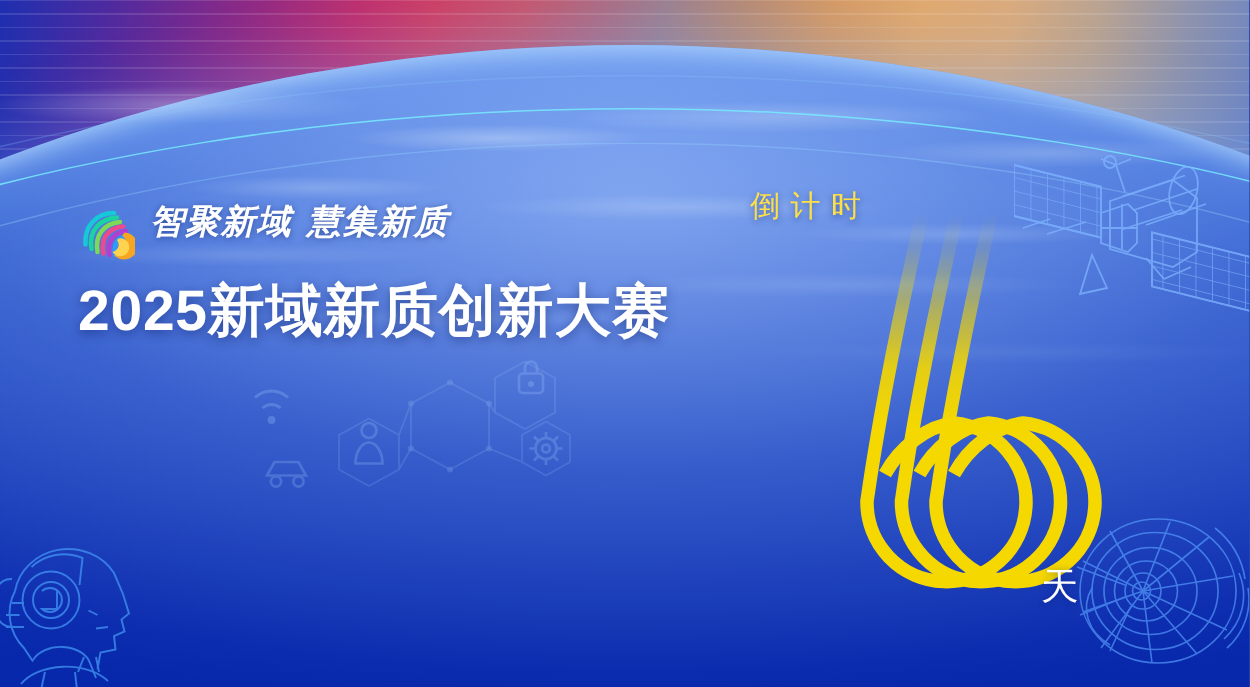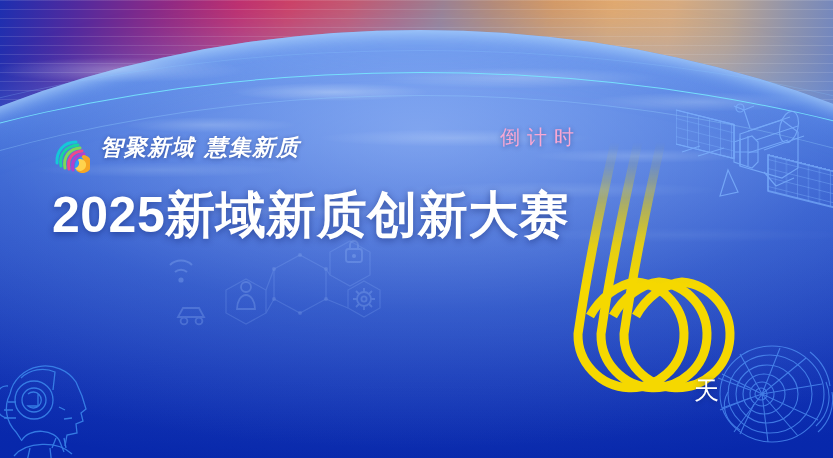--- a/index.html
+++ b/index.html
@@ -117,36 +117,36 @@
   .logo-row{ display:flex; align-items:flex-start; gap:10px; height:38px;font-style:italic; }
   .logo-mark{ width:38px; height:38px; flex:0 0 38px; }
   .slogan{
     color:#ffffff; font-size:22.5px; font-weight:bold;
     letter-spacing:1.2px; white-space:nowrap; line-height:1;
     text-shadow:0 1px 4px rgba(0,20,90,.45);
   }
   .slogan .gap{ display:inline-block; width:10px; }
   .maintitle{
     margin-top:12px;
-    color:#ffffff; font-size:50px; font-weight:bold;
+    color:#ffffff; font-size:38px; font-weight:bold;
     letter-spacing:.5px; white-space:nowrap; line-height:1.12;
     text-shadow:0 2px 7px rgba(0,18,86,.45);
   }
   .meta{
     position:absolute; left:56px; top:325px;
     color:#ffffff; font-size:15.5px; font-weight:bold;
     letter-spacing:.6px; white-space:nowrap;
     text-shadow:0 1px 4px rgba(0,20,90,.4);
   }
   .meta .sep{ display:inline-block; width:30px; }
 
   
   .cd-label{
     position:absolute; left:500px; top:124px;
-    color:#f9a8d4; font-size:20px; letter-spacing:7px;
+    color:#fde047; font-size:20px; letter-spacing:7px;
     white-space:nowrap;
     text-shadow:0 1px 5px rgba(0,20,90,.45);
   }
   .cd-number{
     position:absolute; left:556px; top:138px; width:180px; height:262px;
     pointer-events:none;
   }
   .cd-unit{
     position:absolute; left:694px; top:374px;
     color:#ffffff; font-size:25px; font-weight:400;

